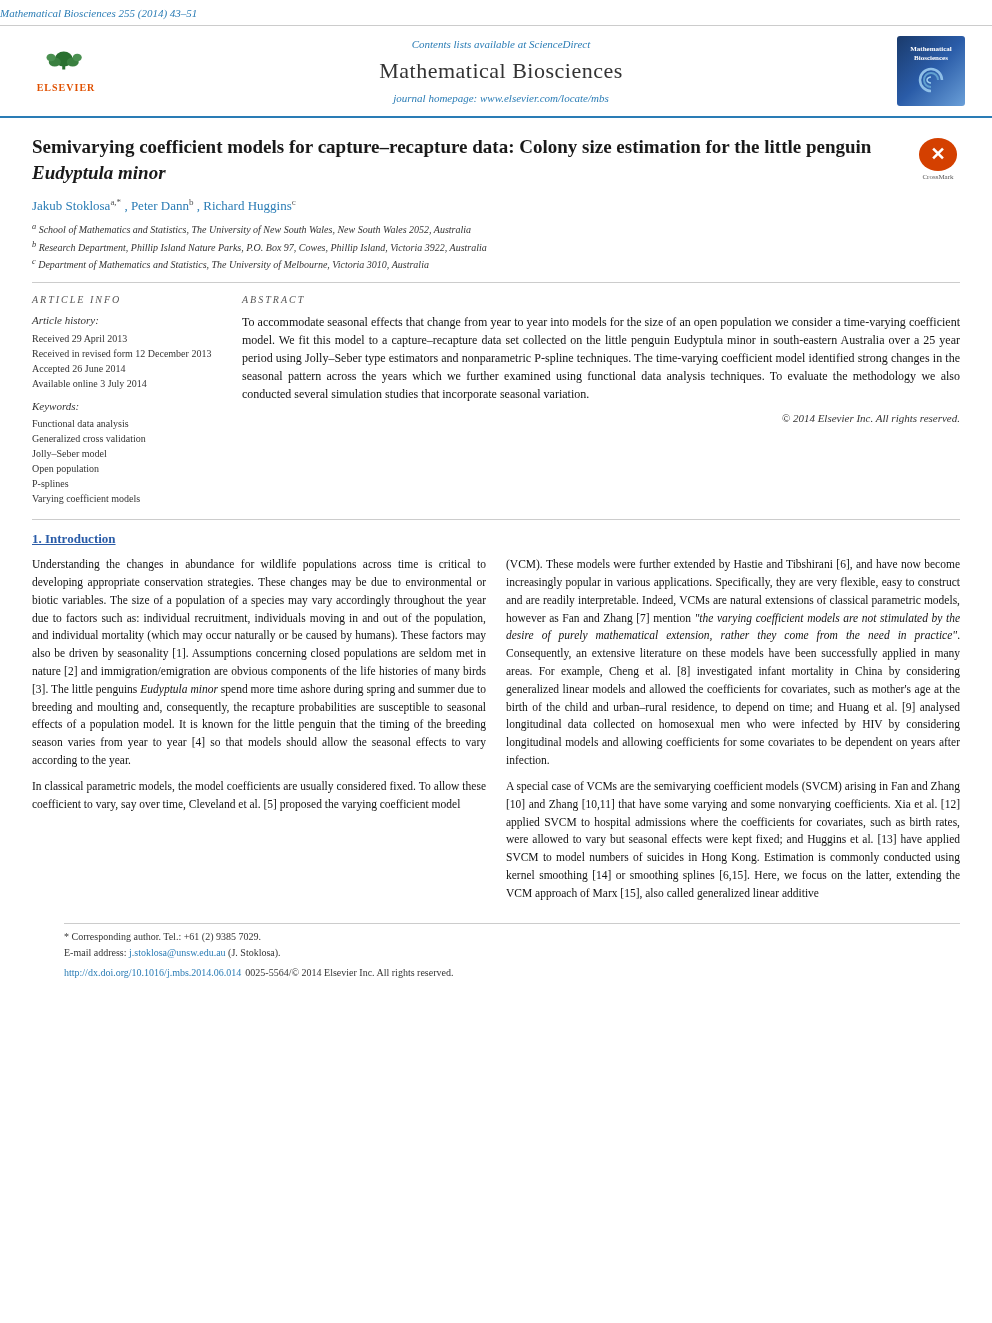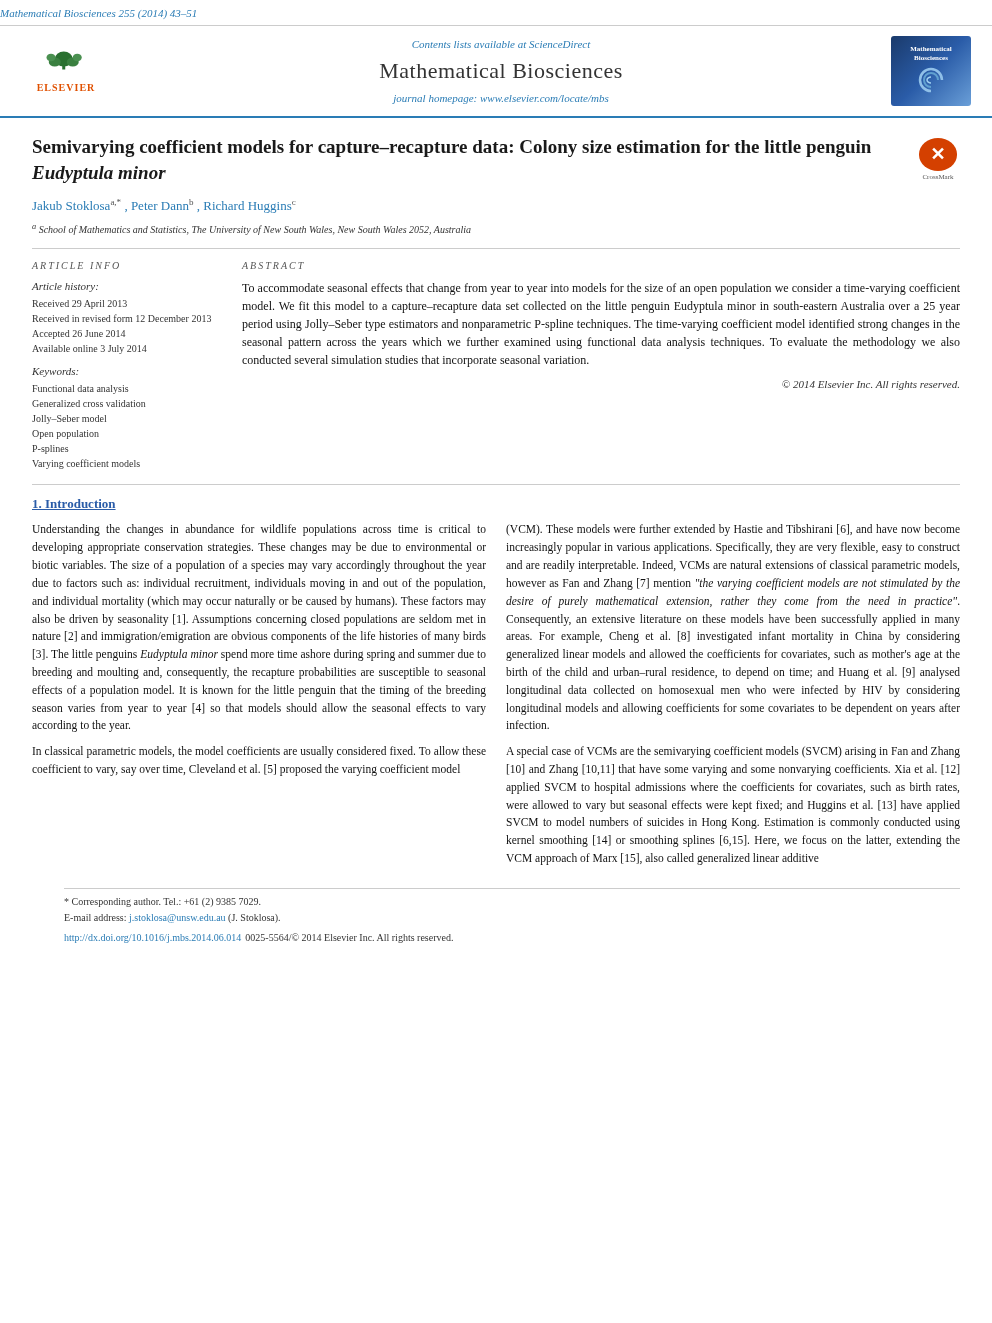--- a/index.html
+++ b/index.html
@@ -78,21 +78,21 @@
       color: #2a7cb5;
       font-style: italic;
     }
     .journal-header-right {
       min-width: 90px;
       display: flex;
       align-items: center;
       justify-content: center;
     }
     .journal-logo-box {
-      width: 80px;
+      width: 68px;
       height: 70px;
       background: linear-gradient(135deg, #1a3a6b 0%, #2a5ca8 50%, #6a9fd8 100%);
       border-radius: 3px;
       display: flex;
       flex-direction: column;
       align-items: center;
       justify-content: center;
       position: relative;
       overflow: hidden;
     }
@@ -364,20 +364,22 @@
   <div class="authors">
     <span>Jakub Stoklosa</span><sup>a,*</sup>
     <span class="sep">, </span>
     <span>Peter Dann</span><sup>b</sup>
     <span class="sep">, </span>
     <span>Richard Huggins</span><sup>c</sup>
   </div>
 
   <div class="affiliations">
     <div><sup>a</sup> <span>School of Mathematics and Statistics, The University of New South Wales, New South Wales 2052, Australia</span></div>
+    <div><sup>b</sup> <span>Research Department, Phillip Island Nature Parks, P.O. Box 97, Cowes, Phillip Island, Victoria 3922, Australia</span></div>
+    <div><sup>c</sup> <span>Department of Mathematics and Statistics, The University of Melbourne, Victoria 3010, Australia</span></div>
   </div>
 
   <hr class="divider">
 
   <div class="two-col">
 
     <div class="article-info-col">
       <div class="section-label">ARTICLE INFO</div>
       <div class="article-history-label">Article history:</div>
       <div class="article-history-item">Received 29 April 2013</div>

